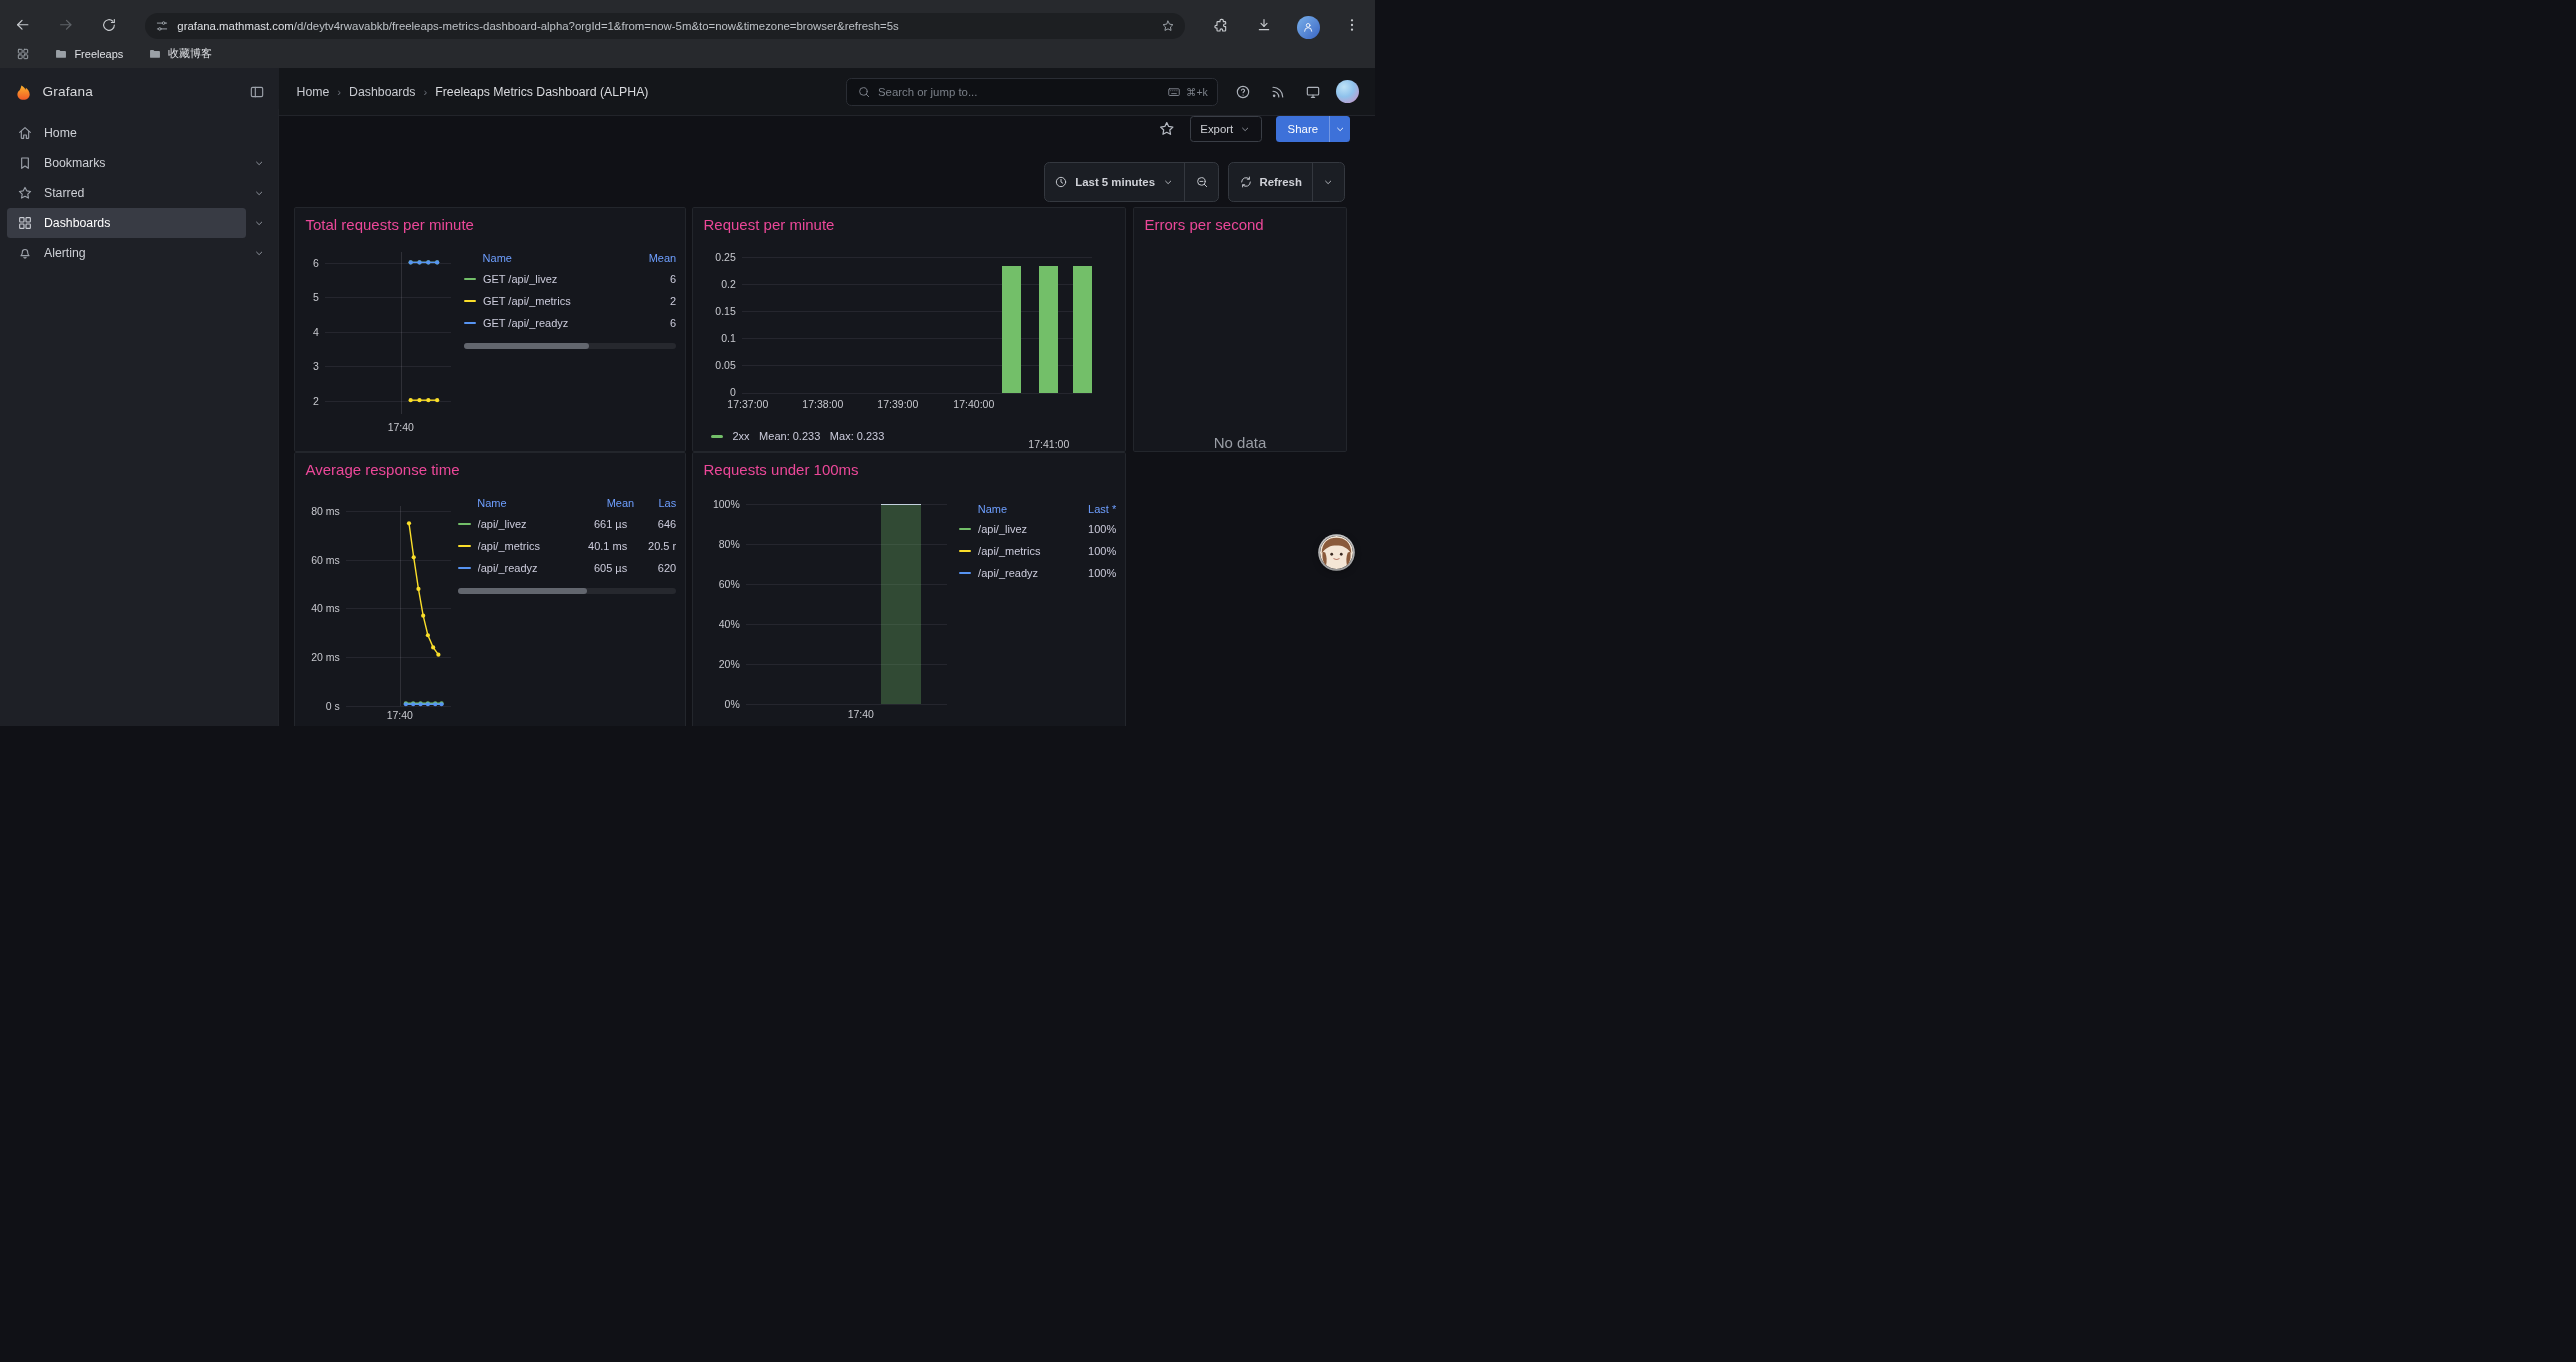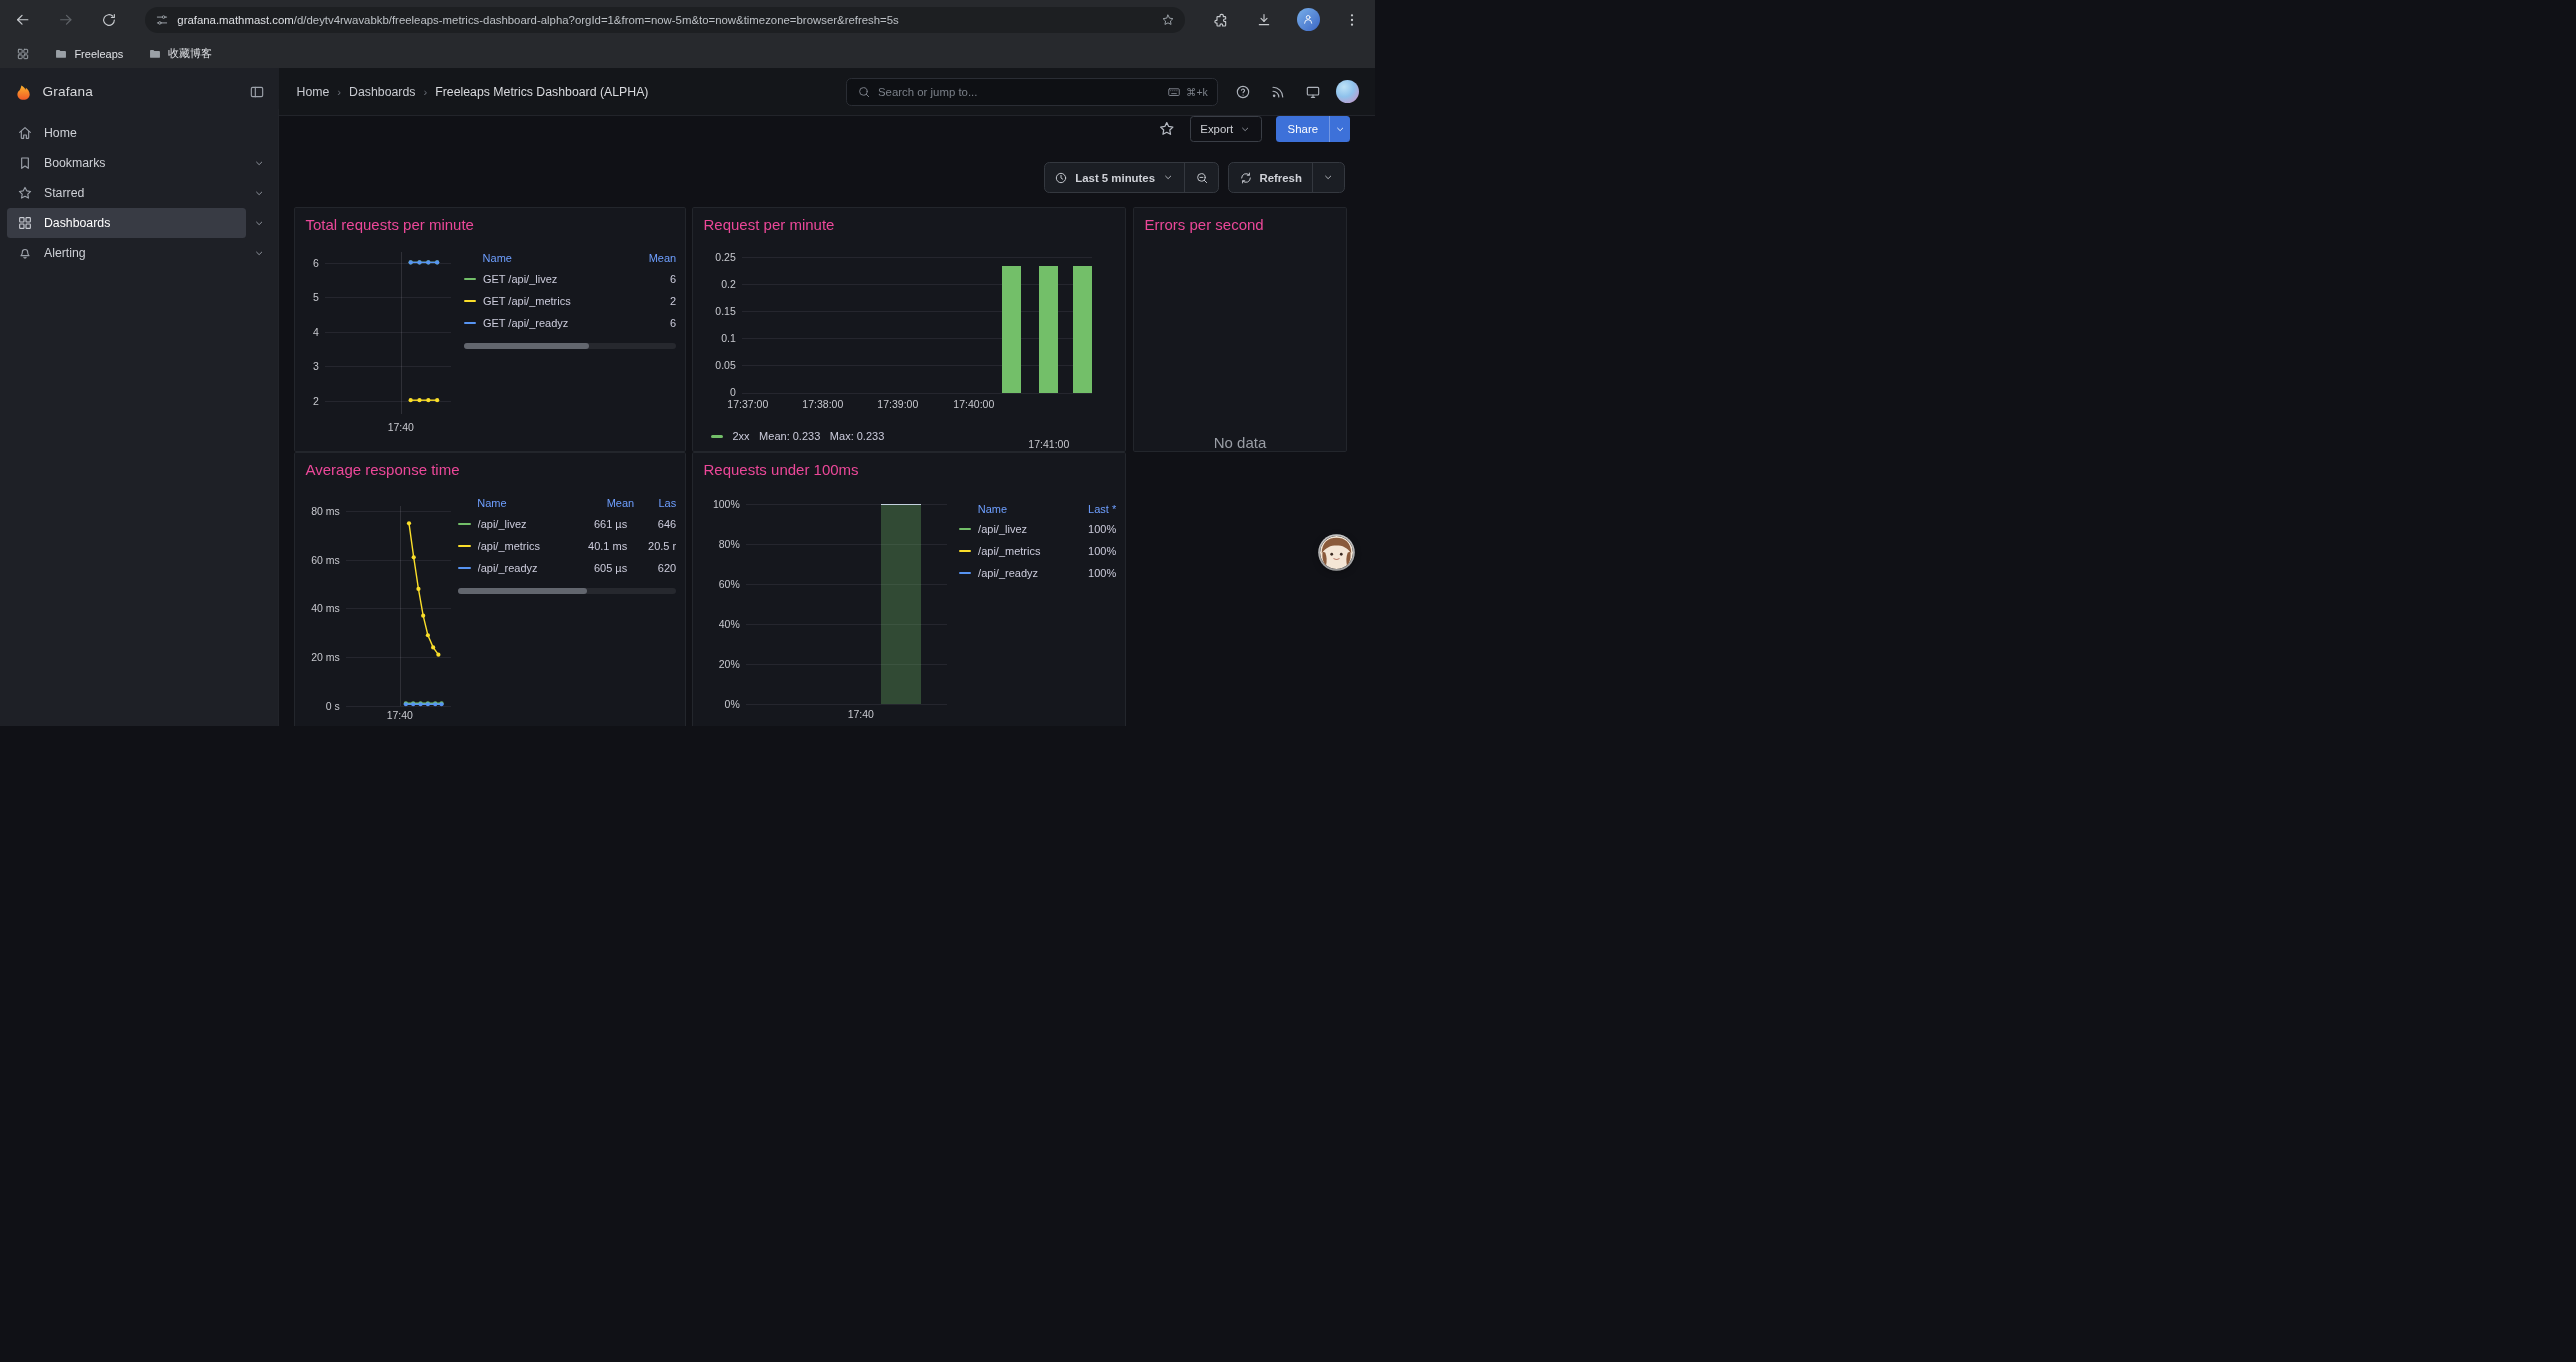--- a/index.html
+++ b/index.html
@@ -4,21 +4,21 @@
 <style>
   *{margin:0;padding:0;box-sizing:border-box}
   html,body{width:1375px;height:727px;overflow:hidden;background:#101116;
     font-family:"Liberation Sans","DejaVu Sans",sans-serif;-webkit-font-smoothing:antialiased}
   .i{display:inline-flex;flex:none}
   .i svg{width:100%;height:100%;display:block}
   .i16{width:14px;height:14px}.i18{width:16px;height:16px}.i20{width:17.5px;height:17.5px}.i14{width:12.3px;height:12.3px}.i22{width:19px;height:19px}
 
   
   .btoolbar{position:absolute;left:0;top:0;width:1375px;height:39px;background:#27292d;
-    display:flex;align-items:center;padding:0 8.8px;gap:15px;color:#c8cbcf}
+    display:flex;align-items:flex-end;padding:0 8.8px;gap:15px;color:#c8cbcf}
   .tbtn{width:28px;height:28px;border-radius:50%;display:flex;align-items:center;justify-content:center;color:#c8cbcf}
   .tbtn.dim{color:#5f6368}
   .urlbar{flex:1;height:26px;background:#1d1f22;border-radius:13px;display:flex;align-items:center;
     padding:0 10.5px;margin:0 7px;gap:8px;font-size:11.4px;color:#dfe1e5;min-width:0}
   .urltext{flex:1;white-space:nowrap;overflow:hidden;text-overflow:clip}
   .urltext .path{color:#bdc1c6}
   .chrome-avatar{width:23px;height:23px;border-radius:50%;background:linear-gradient(135deg,#79b0ea,#3b66c4);
     display:flex;align-items:center;justify-content:center;color:#fff;margin:0 3.5px}
   .bbar{position:absolute;left:0;top:39px;width:1375px;height:30px;background:#27292d;border-bottom:0.9px solid #1a1b1e;
     display:flex;align-items:center;padding:0 12.3px;gap:17.5px;font-size:11px;color:#dfe1e5}
@@ -56,21 +56,21 @@
   .dactions{position:absolute;top:7px;right:24.6px;height:26px;display:flex;align-items:center;gap:14px}
   .staricon{color:#b6bac2}
   .btn-export{display:flex;align-items:center;gap:6.1px;height:26px;padding:0 9.6px;border:0.9px solid #3a3e46;
     border-radius:3.5px;color:#cfd1d6;font-size:11.4px;background:transparent}
   .btn-export .i,.tchev{color:#9da2ab}
   .sharegrp{display:flex;height:26px;border-radius:3.5px;overflow:hidden;background:#3d71d9;color:#fff;
     font-size:11.4px;font-weight:normal}
   .sharemain{display:flex;align-items:center;padding:0 11.4px}
   .sharearrow{width:21px;display:flex;align-items:center;justify-content:center;border-left:0.9px solid rgba(255,255,255,.28)}
 
-  .timerow{position:absolute;top:53px;right:30px;height:31px;display:flex;gap:8.8px}
+  .timerow{position:absolute;top:53px;right:30px;height:40px;display:flex;gap:8.8px}
   .tgroup{display:flex;align-items:stretch;background:#1b1e24;border:0.9px solid #34383f;border-radius:5.3px;
     color:#d0d2d8;font-size:11.4px;font-weight:bold}
   .tseg{display:flex;align-items:center;gap:7px;padding:0 9.6px}
   .tseg+.tseg{border-left:0.9px solid #34383f}
   .tgroup .i{color:#c3c6cc}
 
   
   .panel{position:absolute;background:#15171d;border:0.9px solid #23262c;border-radius:1.8px}
   .ptitle{height:32px;padding:8px 10.5px;font-size:15px;color:#ec4899;white-space:nowrap;overflow:hidden}
   .pbody{display:flex;padding:0 8.8px;align-items:flex-start}

